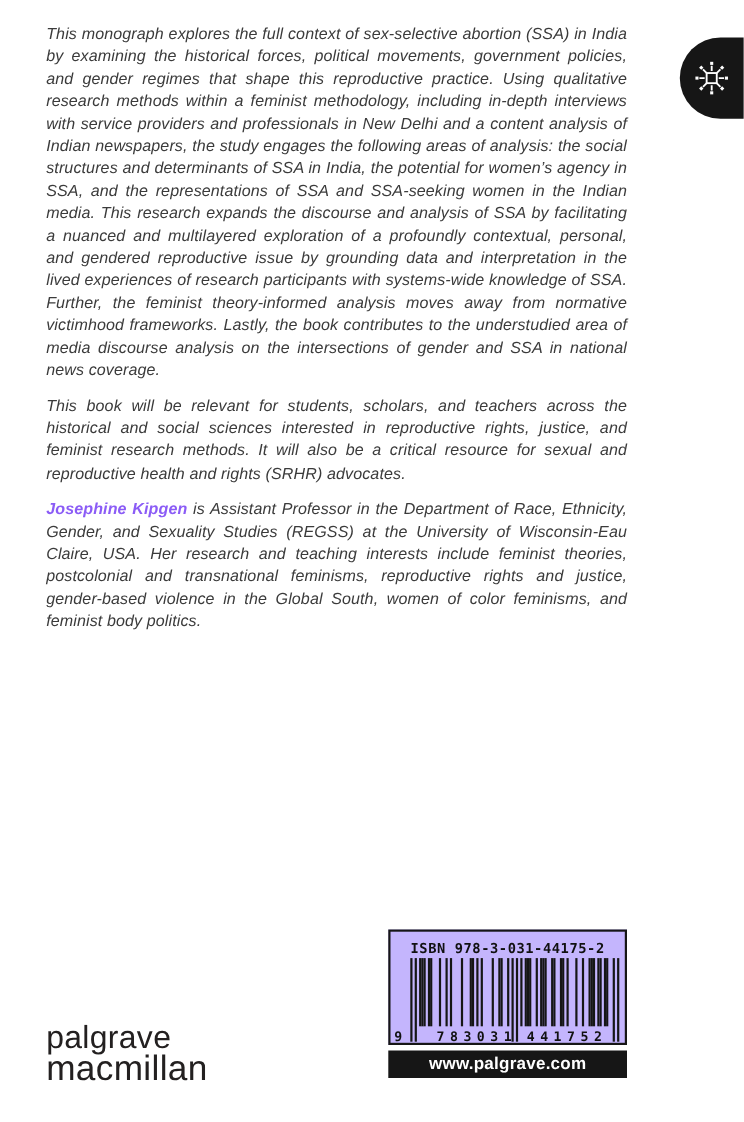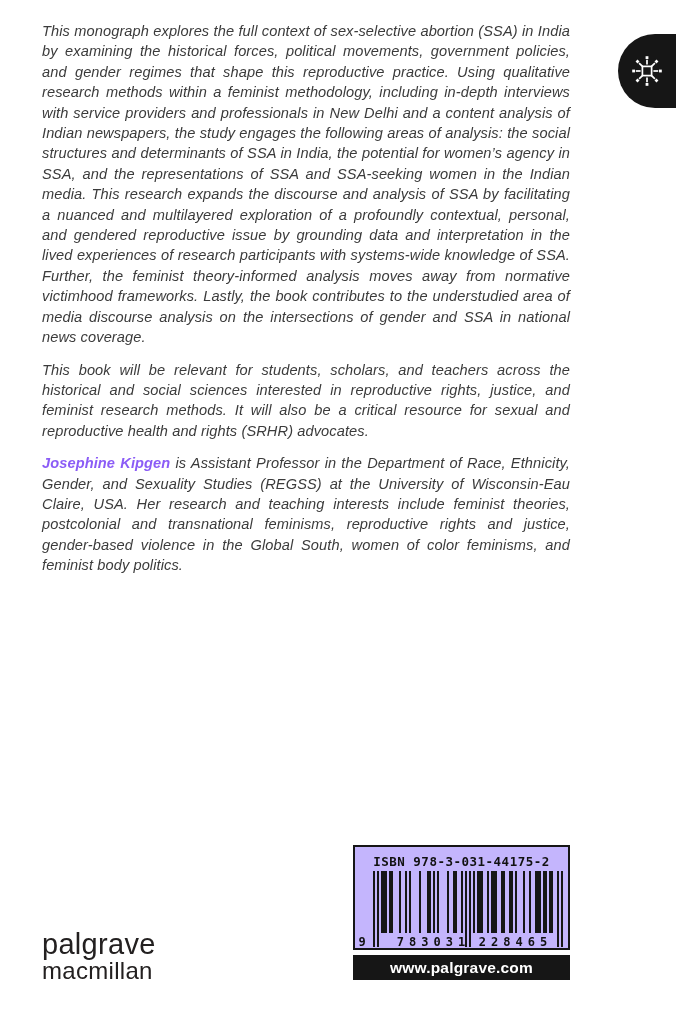--- a/index.html
+++ b/index.html
@@ -49,21 +49,21 @@
   .d-left{left:19px;width:108px;text-align:center;letter-spacing:5px;}
   .d-right{left:113px;width:84px;text-align:center;letter-spacing:5px;}
   .website-bar{
     margin-top:5px;width:217px;height:25px;background:#161616;
     color:#ffffff;text-align:center;line-height:25px;
     font-size:15.5px;font-weight:700;letter-spacing:0.2px;
   }
   
   .publisher{position:absolute;left:42px;top:929px;color:#232020;}
   .pub-line1{font-size:29px;line-height:30px;letter-spacing:0.3px;}
-  .pub-line2{font-size:24px;line-height:26px;margin-top:-1px;letter-spacing:0.3px;}
+  .pub-line2{font-size:32px;line-height:26px;margin-top:-1px;letter-spacing:0.3px;}
 </style>
 </head>
 <body>
 
 <div class="blurb">
   <p>This monograph explores the full context of sex-selective abortion (SSA) in India by examining the historical forces, political movements, government policies, and gender regimes that shape this reproductive practice. Using qualitative research methods within a feminist methodology, including in-depth interviews with service providers and professionals in New Delhi and a content analysis of Indian newspapers, the study engages the following areas of analysis: the social structures and determinants of SSA in India, the potential for women’s agency in SSA, and the representations of SSA and SSA-seeking women in the Indian media. This research expands the discourse and analysis of SSA by facilitating a nuanced and multilayered exploration of a profoundly contextual, personal, and gendered reproductive issue by grounding data and interpretation in the lived experiences of research participants with systems-wide knowledge of SSA. Further, the feminist theory-informed analysis moves away from normative victimhood frameworks. Lastly, the book contributes to the understudied area of media discourse analysis on the intersections of gender and SSA in national news coverage.</p>
   <p>This book will be relevant for students, scholars, and teachers across the historical and social sciences interested in reproductive rights, justice, and feminist research methods. It will also be a critical resource for sexual and reproductive health and rights (SRHR) advocates.</p>
   <p class="author-para"><span class="b">Josephine Kipgen</span><span> is Assistant Professor in the Department of Race, Ethnicity, Gender, and Sexuality Studies (REGSS) at the University of Wisconsin-Eau Claire, USA. Her research and teaching interests include feminist theories, postcolonial and transnational feminisms, reproductive rights and justice, gender-based violence in the Global South, women of color feminisms, and feminist body politics.</span></p>
 </div>
 
@@ -106,21 +106,21 @@
     </g>
   </svg>
 </div>
 
 <div class="barcode-wrap">
   <div class="barcode-box">
     <div class="isbn-label">ISBN 978-3-031-44175-2</div>
     <div class="bars">
       <span class="ean-digit d-first">9</span>
       <span class="ean-digit d-left">783031</span>
-      <span class="ean-digit d-right">228465</span>
+      <span class="ean-digit d-right">441752</span>
     <i class="guard" style="left: 12px;"></i>
         <i class="guard" style="left: 16px;"></i>
         <i style="left: 20px;"></i>
         <i style="left: 22px;"></i>
         <i style="left: 24px;"></i>
         <i style="left: 28px;"></i>
         <i style="left: 30px;"></i>
         <i style="left: 38px;"></i>
         <i style="left: 44px;"></i>
         <i style="left: 48px;"></i>

